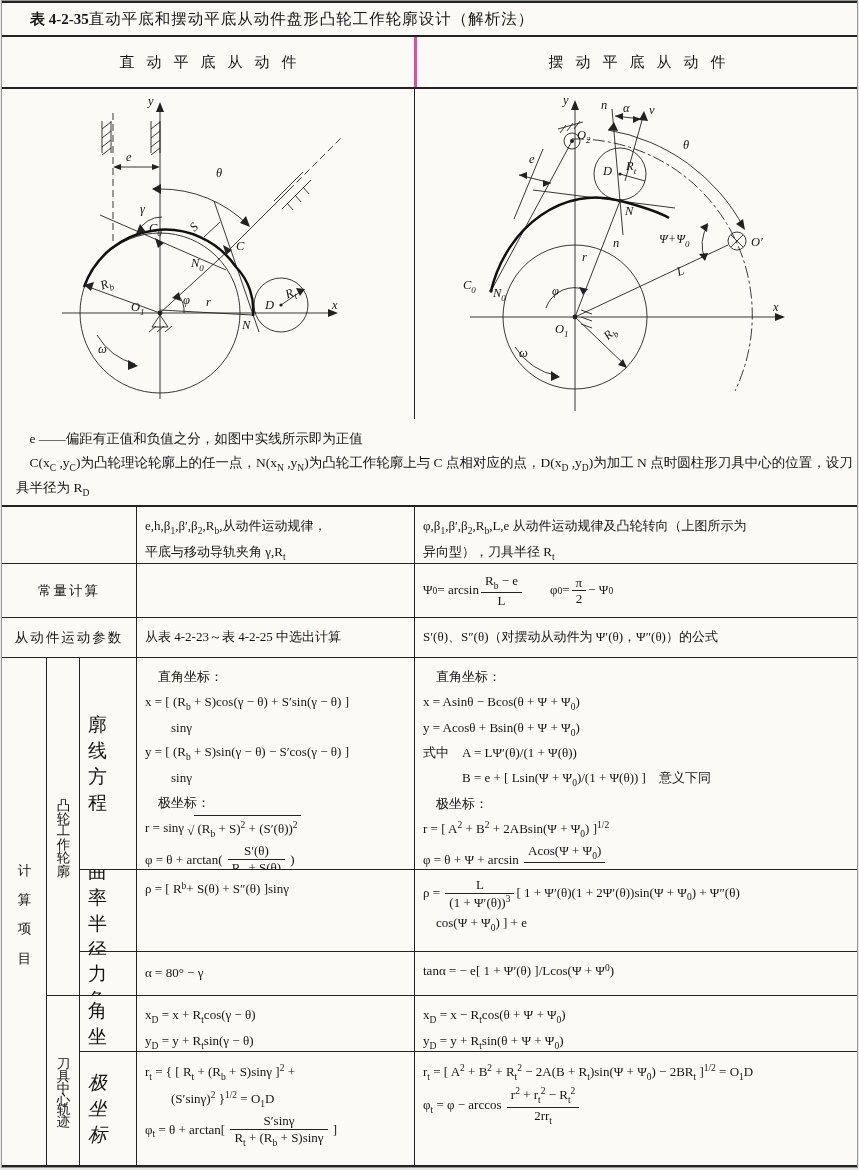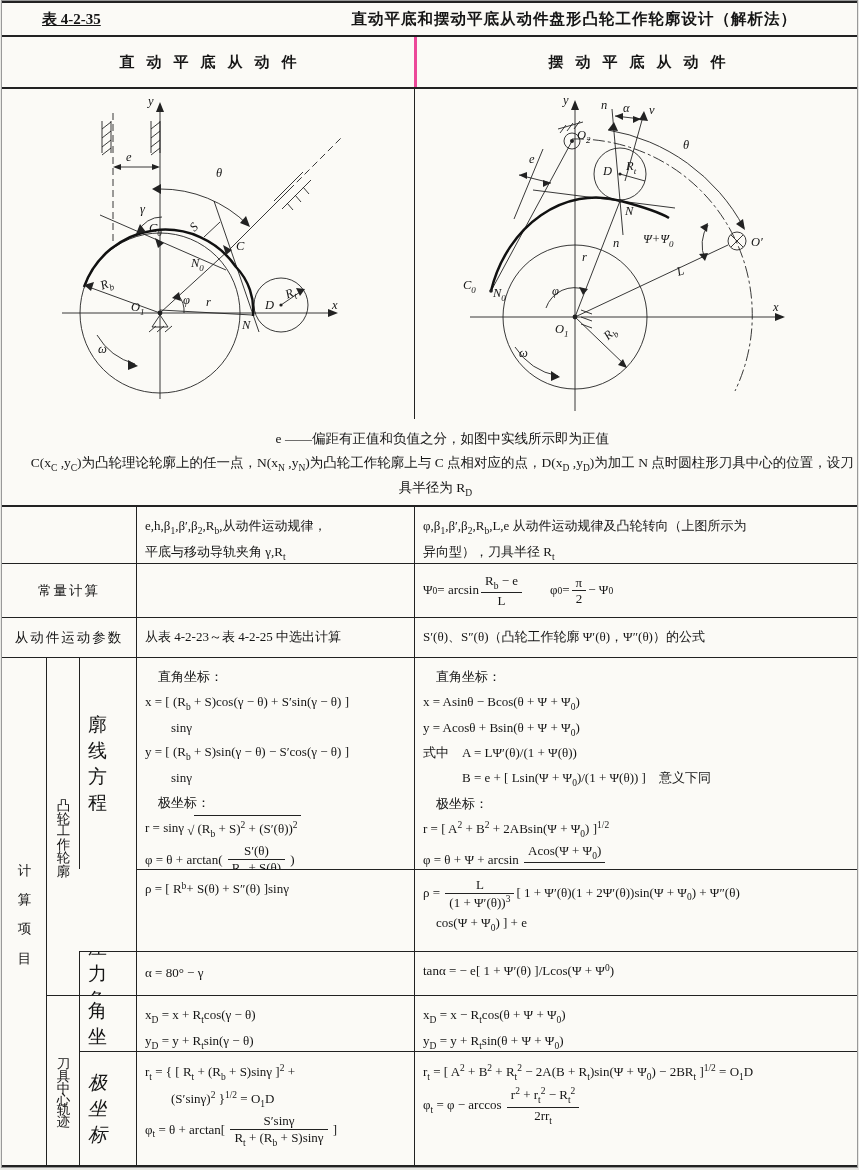--- a/index.html
+++ b/index.html
@@ -1,35 +1,35 @@
 <!DOCTYPE html>
 <html><head>
 <meta charset="utf-8">
 <style>
   html,body{margin:0;padding:0;background:#e8e8e4;}
   .page{position:relative;width:857px;height:1168px;margin:0 auto;background:#fbfaf6;
         border:1px solid #999;box-sizing:border-box;display:flex;flex-direction:column;
         font-family:"Liberation Serif","DejaVu Serif",serif;color:#151515;}
   
   .titlebar{height:32px;display:flex;align-items:center;border-top:2px solid #222;}
-  .tno{margin-left:40px;font-weight:bold;font-size:15px;text-decoration:underline;}
-  .cap{flex:1;text-align:right;font-weight:bold;font-size:15.5px;letter-spacing:1px;margin-right:60px;}
-  
-  .colhead{display:grid;grid-template-columns:412px 1fr;border-top:2.5px solid #222;border-bottom:2px solid #222;height:50px;font-weight:bold;}
+  .tno{margin-left:28px;font-weight:bold;font-size:15px;}
+  .cap{flex:1;text-align:left;font-weight:normal;font-size:15.5px;letter-spacing:1px;margin-right:60px;}
+  
+  .colhead{display:grid;grid-template-columns:412px 1fr;border-top:2.5px solid #222;border-bottom:2px solid #222;height:50px;}
   .colhead div{display:flex;align-items:center;justify-content:center;font-size:15px;letter-spacing:12px;text-indent:12px;}
   .colhead .rt{border-left:3px solid #ec4899;}
   
   .diagrow{display:grid;grid-template-columns:412px 1fr;height:330px;}
   .dcell{position:relative;}
   .dcell.rt{border-left:1px solid #222;}
   svg{position:absolute;left:0;top:0;}
   .dl{position:absolute;font-style:italic;font-size:12.5px;line-height:1;white-space:nowrap;}
   .dl sub{font-size:9px;}
   
-  .notes{padding:8px 2px 4px 14px;font-size:13.5px;line-height:1.75;border-bottom:0;text-align:center;}
+  .notes{padding:8px 2px 4px 14px;font-size:13.5px;line-height:1.75;border-bottom:0;}
   .notes p{margin:0;text-indent:1em;}
   
   .params{flex:1;display:grid;grid-template-columns:44px 33px 57px 278px 1fr;
           grid-template-rows:56px 54px 40px 212px 82px 44px 56px 1fr;
           border-top:2px solid #222;border-bottom:2.5px solid #222;font-size:13px;}
   .cell{padding:4px 8px;box-sizing:border-box;overflow:hidden;}
   .bt{border-top:1px solid #222;} .bl{border-left:1px solid #222;}
   .lab{display:flex;align-items:center;justify-content:center;font-size:13.5px;letter-spacing:2px;text-align:center;}
   .sublab{display:flex;align-items:center;justify-content:center;white-space:pre-line;letter-spacing:2px;font-size:19px;}
   .vl{display:flex;align-items:center;justify-content:center;writing-mode:vertical-rl;text-orientation:upright;font-size:13.5px;}
@@ -183,21 +183,21 @@
       <span class="dl" style="left:186px;top:10px">n</span>
       <span class="dl" style="left:208px;top:13px">α</span>
       <span class="dl" style="left:234px;top:15px">v</span>
       <span class="dl" style="left:162px;top:40px">O<sub>2</sub></span>
       <span class="dl" style="left:268px;top:50px">θ</span>
       <span class="dl" style="left:114px;top:64px">e</span>
       <span class="dl" style="left:188px;top:76px">D</span>
       <span class="dl" style="left:211px;top:71px">R<sub>t</sub></span>
       <span class="dl" style="left:210px;top:116px">N</span>
       <span class="dl" style="left:198px;top:148px">n</span>
-      <span class="dl" style="left:228px;top:144px">Ψ+Ψ<sub>0</sub></span>
+      <span class="dl" style="left:244px;top:144px">Ψ+Ψ<sub>0</sub></span>
       <span class="dl" style="left:336px;top:147px">O′</span>
       <span class="dl" style="left:48px;top:190px">C<sub>0</sub></span>
       <span class="dl" style="left:78px;top:198px">N<sub>0</sub></span>
       <span class="dl" style="left:137px;top:196px">φ</span>
       <span class="dl" style="left:167px;top:162px">r</span>
       <span class="dl" style="left:262px;top:176px;transform:rotate(-18deg)">L</span>
       <span class="dl" style="left:358px;top:212px">x</span>
       <span class="dl" style="left:140px;top:234px">O<sub>1</sub></span>
       <span class="dl" style="left:190px;top:238px;transform:rotate(-42deg)">R<sub>b</sub></span>
       <span class="dl" style="left:104px;top:258px">ω</span>
@@ -219,40 +219,42 @@
     <div class="cell fx bt bl" style="grid-column:5;grid-row:2;display:flex;align-items:center">Ψ<sub>0</sub> = arcsin <span class="frac">
           <span class="fn">R<sub>b</sub> − e</span>
           <span class="fd">L</span>
         </span>　　φ<sub>0</sub> = <span class="frac">
           <span class="fn">π</span>
           <span class="fd">2</span>
         </span> − Ψ<sub>0</sub></div>
 
     <div class="cell lab bt" style="grid-column:1/4;grid-row:3">从动件运动参数</div>
     <div class="cell fx bt bl" style="grid-column:4;grid-row:3">从表 4-2-23～表 4-2-25 中选出计算</div>
-    <div class="cell fx bt bl" style="grid-column:5;grid-row:3">S′(θ)、S″(θ)（凸轮工作轮廓 Ψ′(θ)，Ψ″(θ)）的公式</div>
+    <div class="cell fx bt bl" style="grid-column:5;grid-row:3">S′(θ)、S″(θ)（对摆动从动件为 Ψ′(θ)，Ψ″(θ)）的公式</div>
 
     <div class="cell vl vl-calc bt" style="grid-column:1;grid-row:4/9">计算项目</div>
     <div class="cell vl vl-cam bt bl" style="grid-column:2;grid-row:4/7">凸轮工作轮廓</div>
     <div class="cell vl vl-tool bt bl" style="grid-column:2;grid-row:7/9">刀具中心轨迹</div>
 
     <div class="cell sublab bt bl" style="grid-area: 4 / 3; white-space: pre-line;">廓线
 方程</div>
     <div class="cell fx bt bl" style="grid-column:4;grid-row:4">　直角坐标：<br>x = [ (R<sub>b</sub> + S)cos(γ − θ) + S′sin(γ − θ) ]<br>　　sinγ<br>y = [ (R<sub>b</sub> + S)sin(γ − θ) − S′cos(γ − θ) ]<br>　　sinγ<br>　极坐标：<br>r = sinγ <span class="sqrt">
           <span class="sqs">√</span>
           <span class="rad">(R<sub>b</sub> + S)<sup>2</sup> + (S′(θ))<sup>2</sup></span>
         </span><br>φ = θ + arctan( <span class="frac">
           <span class="fn">S′(θ)</span>
           <span class="fd">R<sub>b</sub> + S(θ)</span>
         </span> )</div>
     <div class="cell fx bt bl" style="grid-column:5;grid-row:4">　直角坐标：<br>x = Asinθ − Bcos(θ + Ψ + Ψ<sub>0</sub>)<br>y = Acosθ + Bsin(θ + Ψ + Ψ<sub>0</sub>)<br>式中　A = LΨ′(θ)/(1 + Ψ(θ))<br>　　　B = e + [ Lsin(Ψ + Ψ<sub>0</sub>)/(1 + Ψ(θ)) ]　意义下同<br>　极坐标：<br>r = [ A<sup>2</sup> + B<sup>2</sup> + 2ABsin(Ψ + Ψ<sub>0</sub>) ]<sup>1/2</sup><br>φ = θ + Ψ + arcsin <span class="frac">
           <span class="fn">Acos(Ψ + Ψ<sub>0</sub>)</span>
           <span class="fd">r</span>
         </span></div>
 
+    <div class="cell sublab bt bl" style="grid-area: 5 / 3; white-space: pre-line;">曲率
+半径</div>
     <div class="cell fx bt bl" style="grid-column:4;grid-row:5;display:flex;align-items:flex-start">ρ = [ R<sub>b</sub> + S(θ) + S″(θ) ]sinγ</div>
     <div class="cell fx bt bl" style="grid-column:5;grid-row:5">ρ = <span class="frac">
           <span class="fn">L</span>
           <span class="fd">(1 + Ψ′(θ))<sup>3</sup></span>
         </span>[ 1 + Ψ′(θ)(1 + 2Ψ′(θ))sin(Ψ + Ψ<sub>0</sub>) + Ψ″(θ)<br>　cos(Ψ + Ψ<sub>0</sub>) ] + e</div>
 
     <div class="cell sublab bt bl" style="grid-area: 6 / 3; white-space: pre-line;">压力角</div>
     <div class="cell fx bt bl" style="grid-column:4;grid-row:6;display:flex;align-items:center">α = 80° − γ</div>
     <div class="cell fx bt bl" style="grid-column:5;grid-row:6;display:flex;align-items:flex-start">tanα = − e[ 1 + Ψ′(θ) ]/Lcos(Ψ + Ψ<sub>0</sub>)</div>
 

